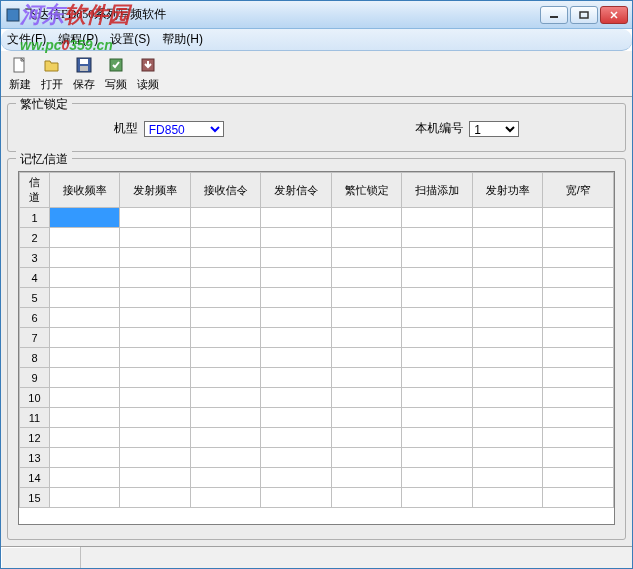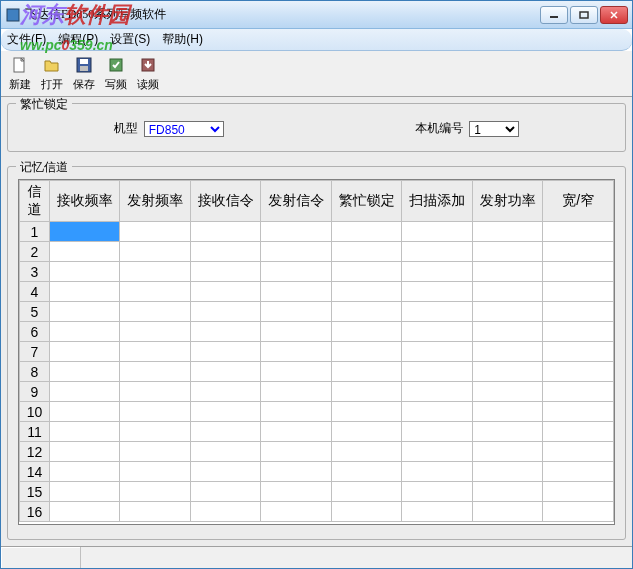--- a/index.html
+++ b/index.html
@@ -24,23 +24,23 @@
 .content { flex: 1; background: #ececec; padding: 6px; display: flex; flex-direction: column; gap: 6px; overflow: hidden; }
 .groupbox { border: 1px solid #b0b0b0; border-radius: 3px; background: #ececec; padding: 8px 10px 14px; position: relative; }
 .groupbox .legend { position: absolute; top: -8px; left: 8px; background: #ececec; padding: 0 4px; font-size: 12px; color: #000; }
 .settings-row { display: flex; align-items: center; justify-content: space-around; margin-top: 8px; }
 .settings-item { display: flex; align-items: center; gap: 6px; }
 .settings-item label { font-size: 12px; }
 select { font-size: 12px; border: 1px solid #707070; background: #fff; height: 16px; }
 select.model { width: 80px; color: #0000ff; }
 select.devno { width: 50px; }
 select.freq { width: 110px; }
-.memory-group { flex: 1; display: flex; flex-direction: column; margin-top: 8px; }
+.memory-group { flex: 1; display: flex; flex-direction: column; }
 .table-wrap { flex: 1; border: 1px solid #808080; background: #fff; margin-top: 4px; overflow: hidden; }
-table { border-collapse: collapse; width: 100%; font-size: 14px; }
+table { border-collapse: collapse; width: 100%; font-size: 11px; }
 th, td { border: 1px solid #c0c0c0; padding: 0; height: 20px; text-align: left; background: #fff; }
 th { background: #ececec; font-weight: normal; padding: 2px 4px; text-align: center; }
 td.rownum { background: #ececec; text-align: center; width: 28px; }
 td.selected { background: #3399ff; }
 .col-ch { width: 28px; }
 .col-data { width: 66px; }
 .statusbar { height: 22px; border-top: 1px solid #a0a0a0; background: #f0f0f0; display: flex; }
 .status-cell { border-right: 1px solid #c0c0c0; width: 80px; height: 100%; box-shadow: inset 1px 1px 0 #fff; }
 </style>
 </head>
@@ -293,43 +293,43 @@
                 <td></td>
                 <td></td>
                 <td></td>
                 <td></td>
                 <td></td>
                 <td></td>
                 <td></td>
                 <td></td>
               </tr>
               <tr>
+                <td class="rownum">13</td>
+                <td></td>
+                <td></td>
+                <td></td>
+                <td></td>
+                <td></td>
+                <td></td>
+                <td></td>
+                <td></td>
+              </tr>
+              <tr>
                 <td class="rownum">14</td>
                 <td></td>
                 <td></td>
                 <td></td>
                 <td></td>
                 <td></td>
                 <td></td>
                 <td></td>
                 <td></td>
               </tr>
               <tr>
                 <td class="rownum">15</td>
-                <td></td>
-                <td></td>
-                <td></td>
-                <td></td>
-                <td></td>
-                <td></td>
-                <td></td>
-                <td></td>
-              </tr>
-              <tr>
-                <td class="rownum">16</td>
                 <td></td>
                 <td></td>
                 <td></td>
                 <td></td>
                 <td></td>
                 <td></td>
                 <td></td>
                 <td></td>
               </tr>
             </tbody>

